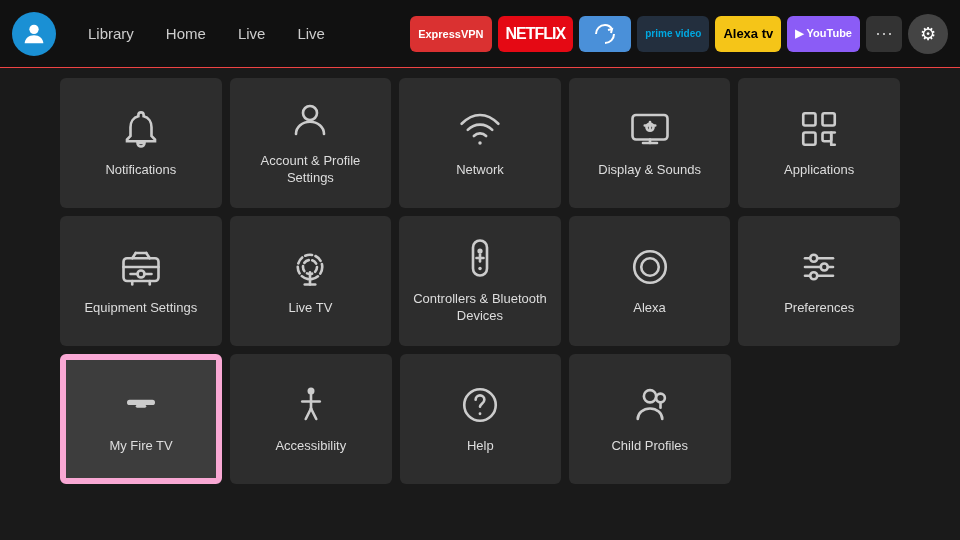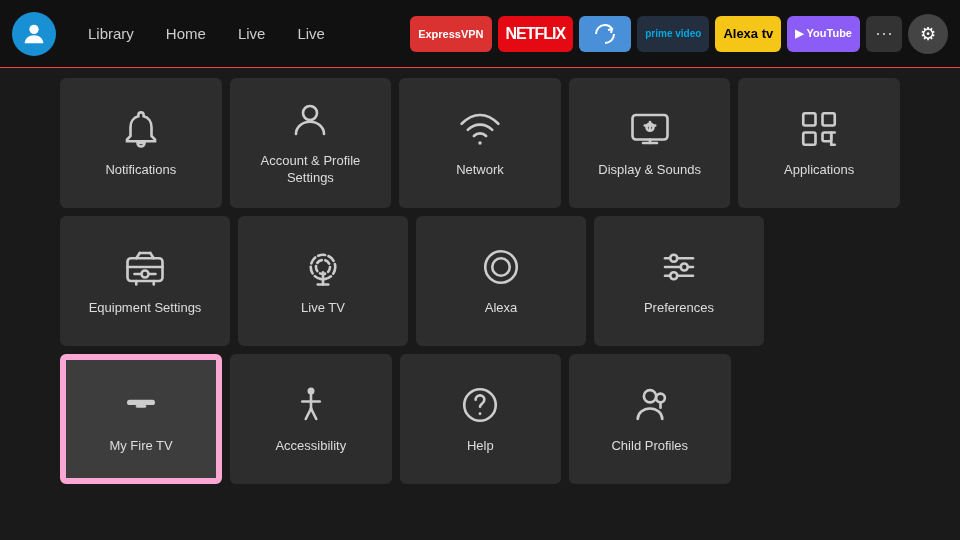--- a/index.html
+++ b/index.html
@@ -268,20 +268,32 @@
         <svg viewBox="0 0 24 24" stroke-linecap="round">
           <circle cx="12" cy="12" r="4" stroke-dasharray="3 2"></circle>
           <circle cx="12" cy="12" r="7" stroke-dasharray="4 2"></circle>
           <line x1="12" y1="15" x2="12" y2="22"></line>
           <line x1="9" y1="22" x2="15" y2="22"></line>
         </svg>
       </div>
       <div class="tile-label">Live TV</div>
     </div>
 
+    <div class="settings-tile">
+      <div class="tile-icon">
+        <svg viewBox="0 0 24 24" stroke-linecap="round">
+          <rect x="8" y="2" width="8" height="20" rx="4"></rect>
+          <circle cx="12" cy="8" r="1.5" fill="#ccc" stroke="none"></circle>
+          <line x1="10" y1="12" x2="14" y2="12"></line>
+          <line x1="12" y1="10" x2="12" y2="14"></line>
+          <circle cx="12" cy="18" r="1" fill="#ccc" stroke="none"></circle>
+        </svg>
+      </div>
+      <div class="tile-label">Controllers &amp; Bluetooth Devices</div>
+    </div>
 
     <div class="settings-tile">
       <div class="tile-icon">
         <svg viewBox="0 0 24 24" stroke-linecap="round">
           <circle cx="12" cy="12" r="9" stroke-width="1.5"></circle>
           <circle cx="12" cy="12" r="5" stroke-width="1.5" fill="#2d2d2d"></circle>
         </svg>
       </div>
       <div class="tile-label">Alexa</div>
     </div>

